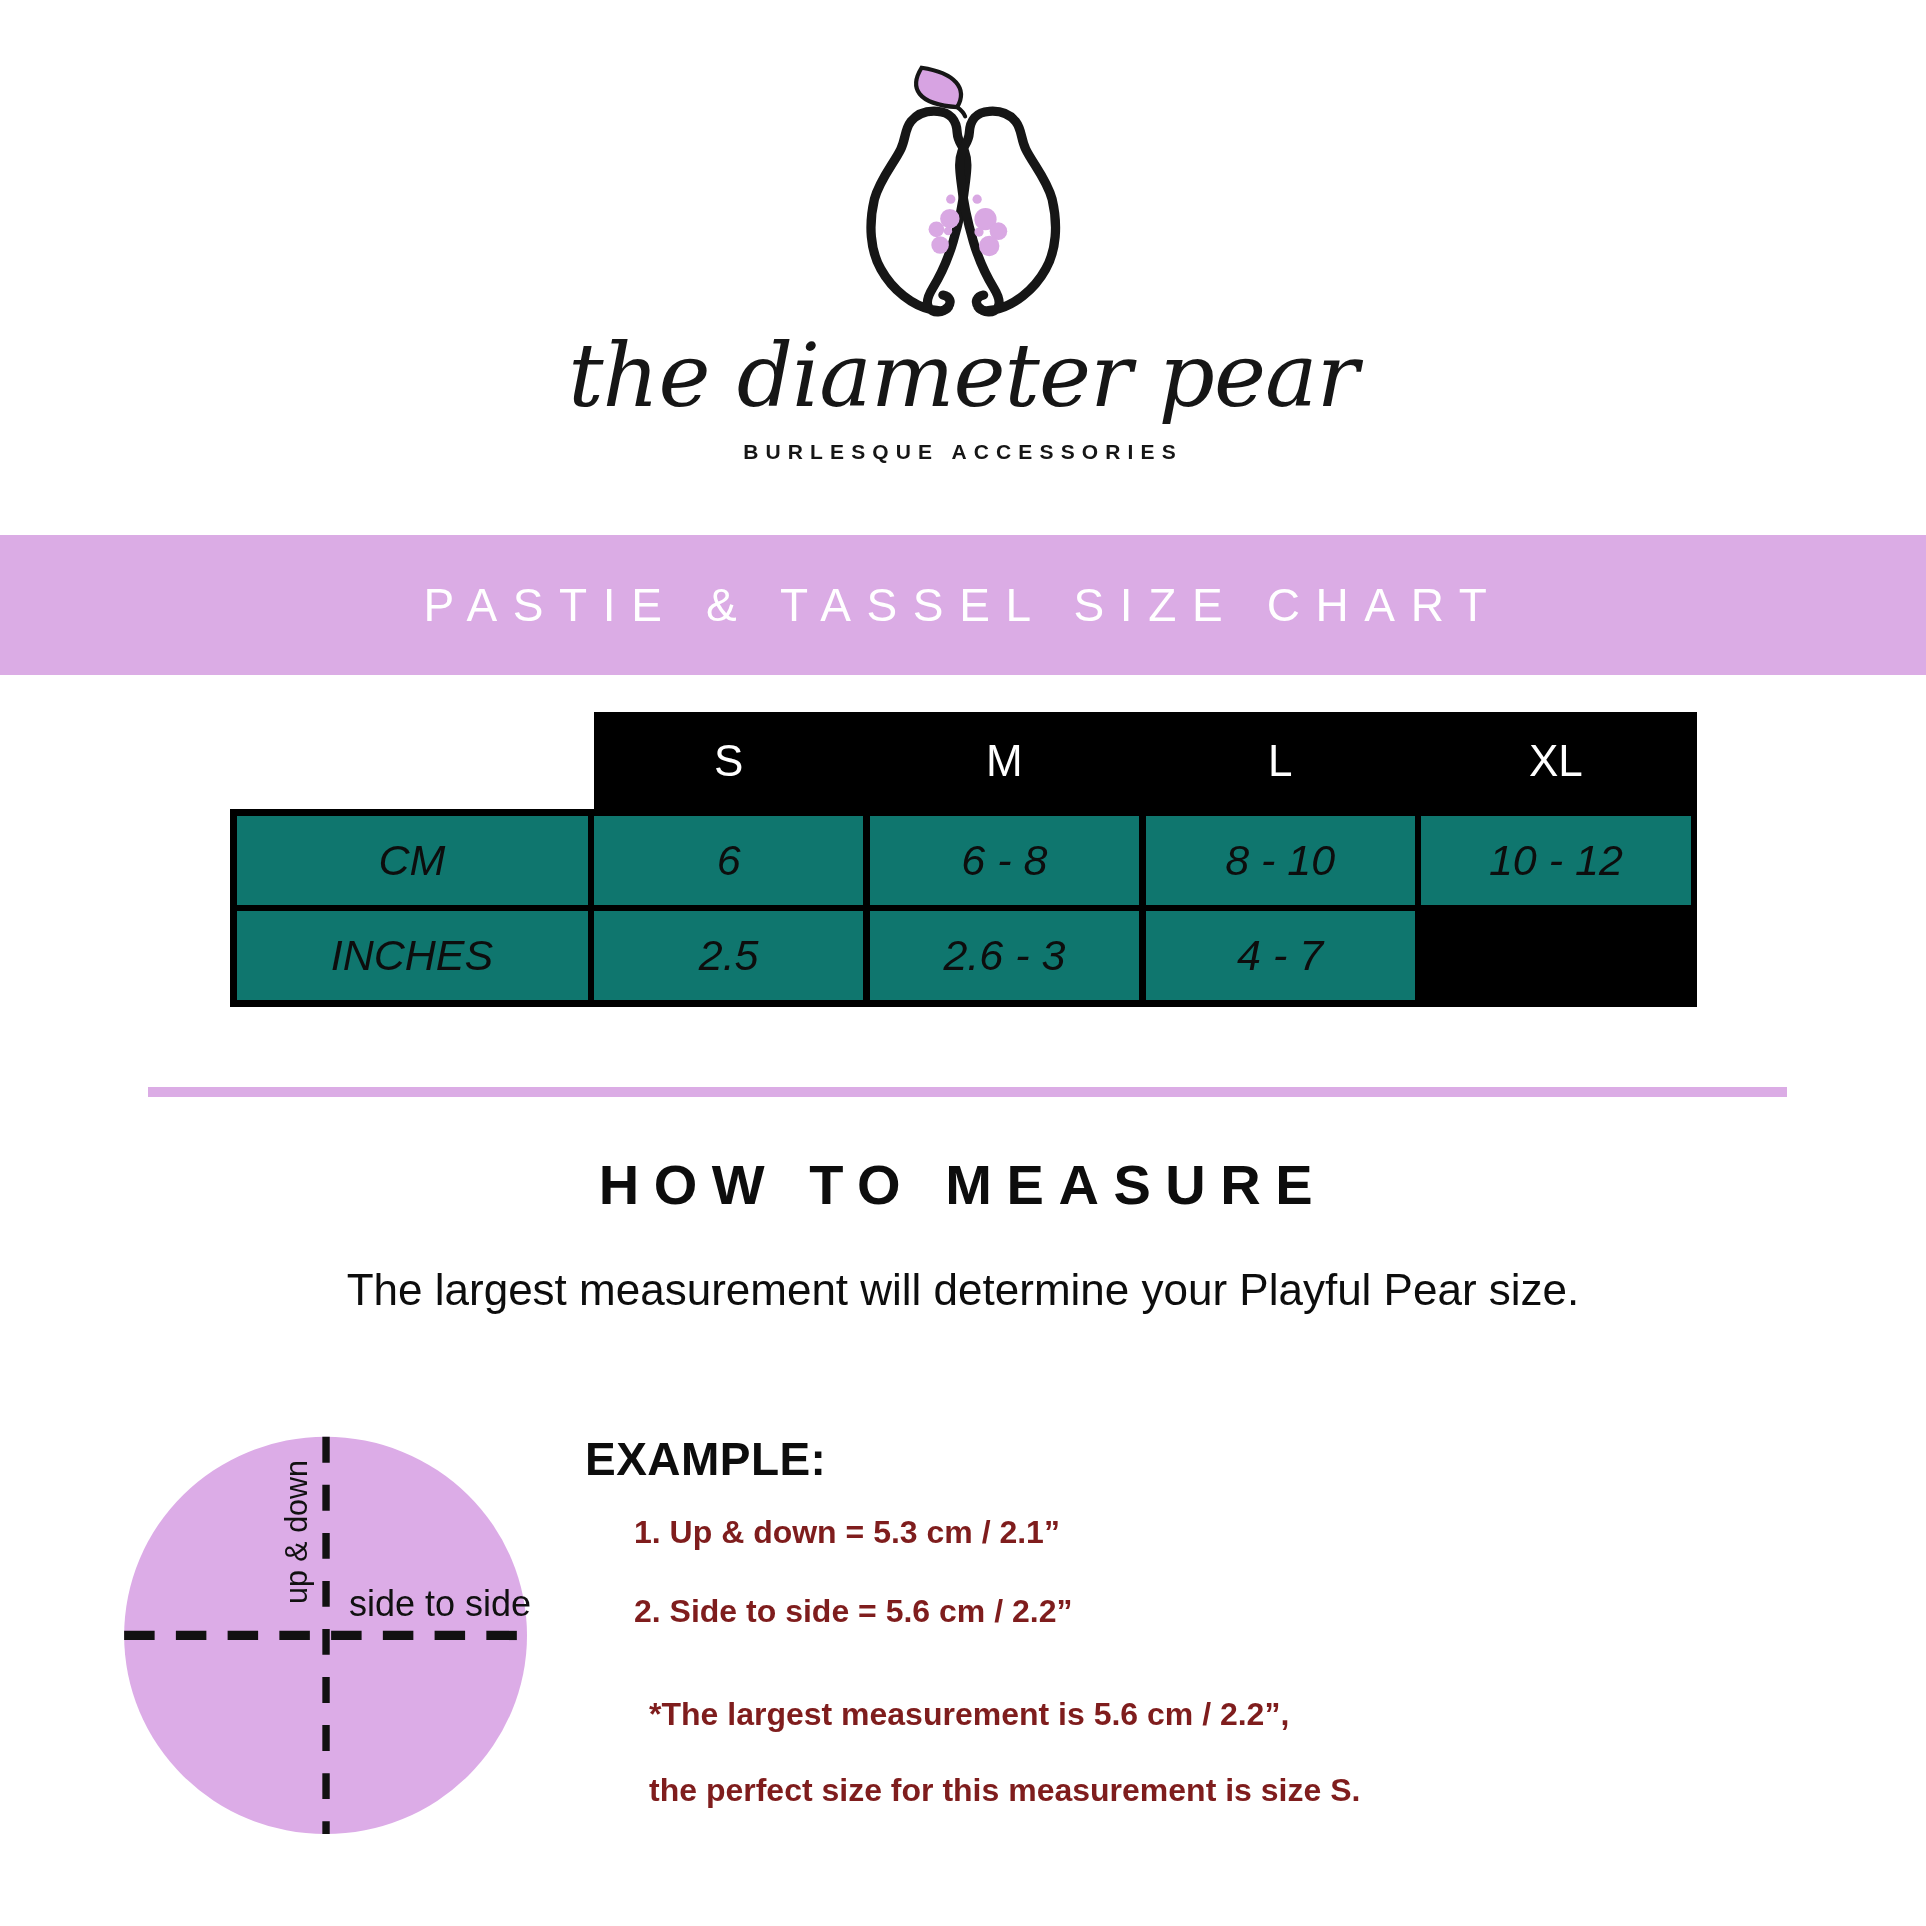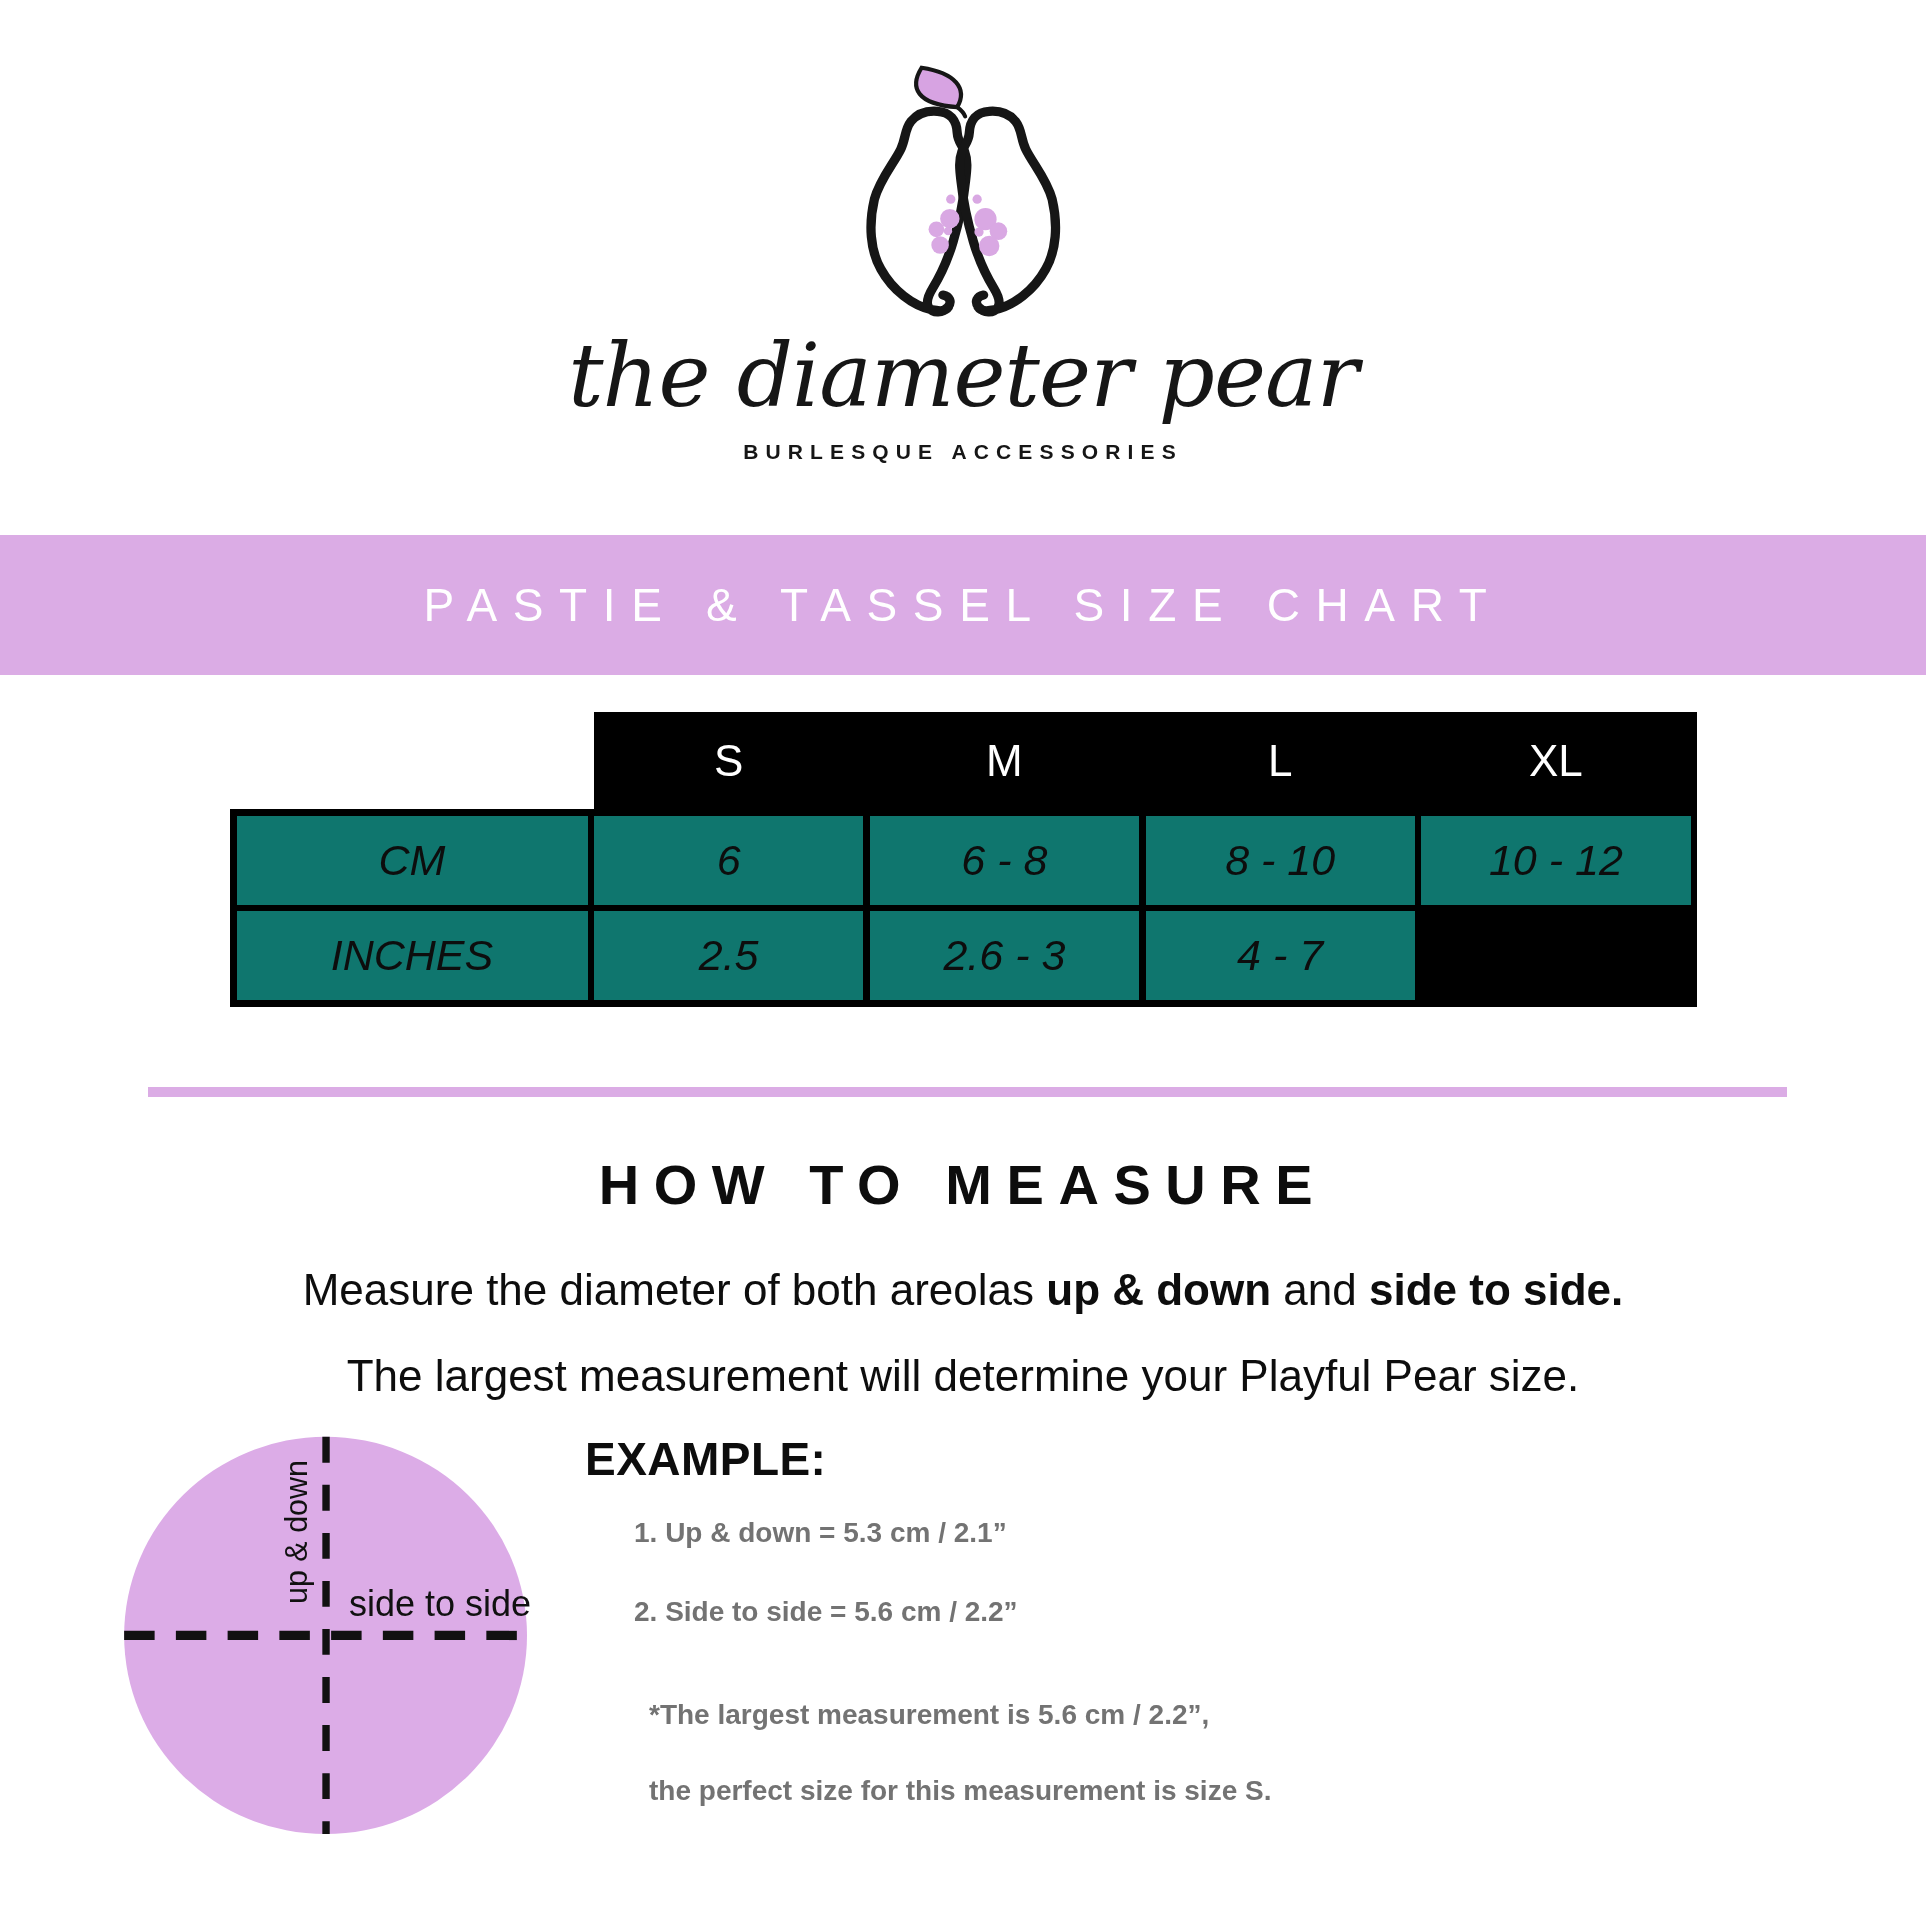--- a/index.html
+++ b/index.html
@@ -56,21 +56,21 @@
   .label-updown{
     left:203px;top:1518px;width:185px;height:28px;line-height:28px;
     text-align:center;font-size:30.5px;color:#111;
     transform:rotate(-90deg);
   }
   .label-sideside{
     left:349px;top:1585px;font-size:36px;color:#111;line-height:37px;
   }
   
   .ex-heading{left:585px;top:1432px;font-size:46px;font-weight:700;letter-spacing:0.01em;color:#0d0d0d;}
-  .ex-line{font-size:28px;font-weight:700;color:#737373;line-height:53px;}
+  .ex-line{font-size:32px;font-weight:700;color:#7f1d1d;line-height:53px;}
   .ex-item1{left:634px;top:1506px;}
   .ex-item2{left:634px;top:1585px;}
   .ex-note1{left:649px;top:1688px;}
   .ex-note2{left:649px;top:1764px;}
 </style>
 </head>
 <body>
 
 <div id="page">
 
@@ -129,21 +129,20 @@
       <div class="cell">2.5</div>
       <div class="cell">2.6 - 3</div>
       <div class="cell">4 - 7</div>
     </div>
   </div>
 
   <div class="abs divider"></div>
 
   <div class="abs how-heading">HOW TO MEASURE</div>
   <div class="abs measure-par">
-    <div><span>Measure the diameter of both areolas </span><span class="b">up &amp; down</span><span> and </span><span class="b">side to side</span><span class="b">.</span></div>
     <div>The largest measurement will determine your Playful Pear size.</div>
   </div>
 
   <svg id="diagram-svg" class="abs" viewBox="0 0 1160 1000">
     <ellipse cx="644" cy="488" rx="436" ry="430" fill="#dcace7"></ellipse>
     <line x1="645" y1="58" x2="645" y2="918" stroke="#111" stroke-width="16" stroke-dasharray="56 48"></line>
     <line x1="208" y1="488" x2="1080" y2="488" stroke="#111" stroke-width="20" stroke-dasharray="66 46"></line>
   </svg>
   <div class="abs label-updown">up &amp; down</div>
   <div class="abs label-sideside">side to side</div>

